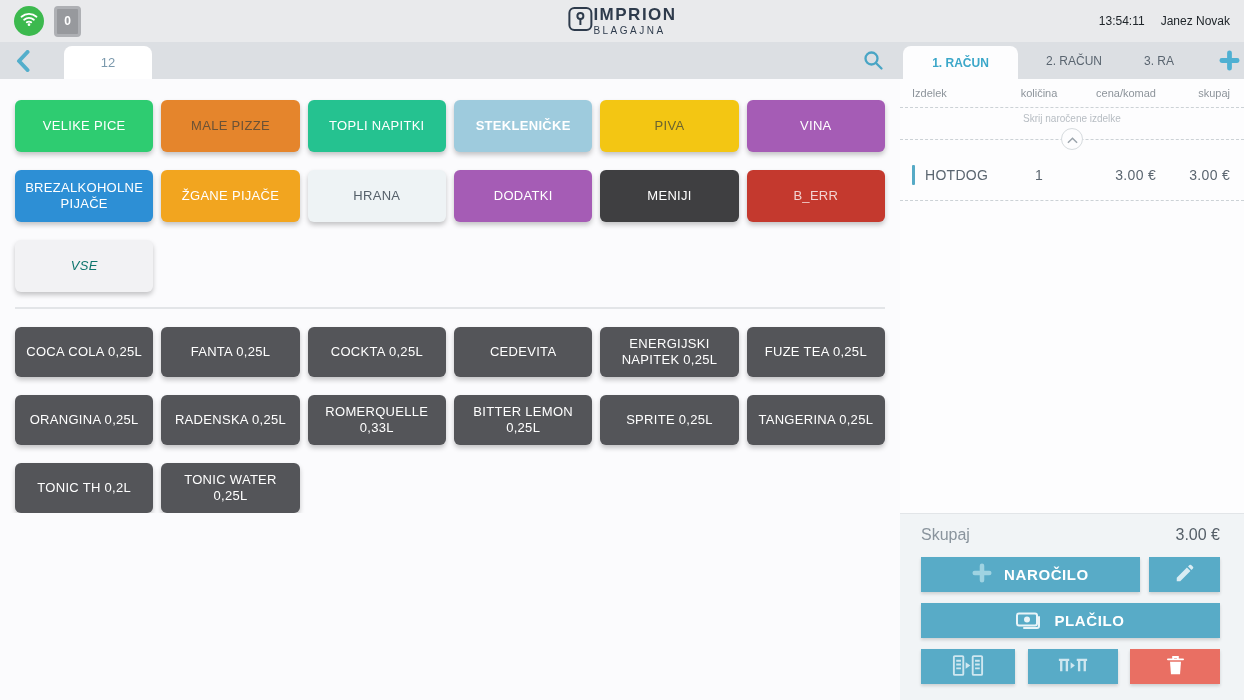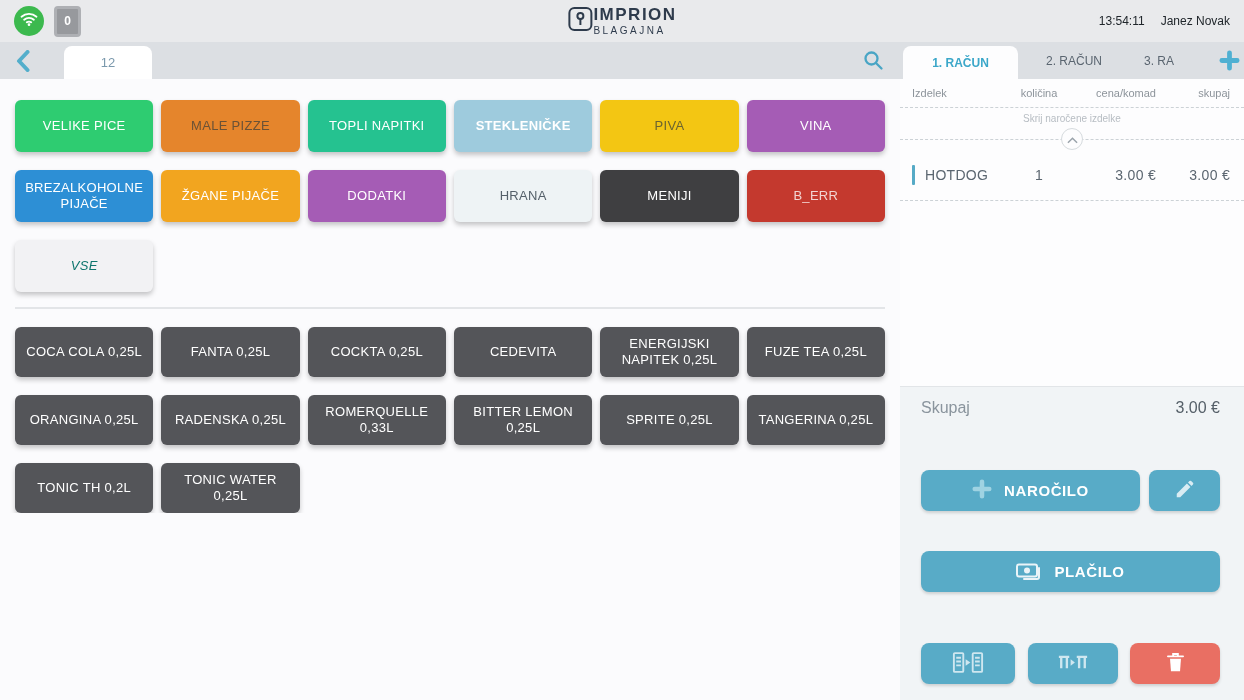--- a/index.html
+++ b/index.html
@@ -81,24 +81,24 @@
   .item-bar { width:3px; height:20px; background:#56aac6; border-radius:1px; }
 
   .spacer { flex:1; }
 
   
   .rfooter { background:#f1f4f6; border-top:1px solid #e2e5e8;
     padding:12px 24px 16px 21px; flex-shrink:0; }
   .skupaj-row { display:flex; justify-content:space-between; align-items:center;
     font-size:16px; color:#8a949d; margin-bottom:13px; }
   .skupaj-value { color:#555f68; }
-  .btn { background:#58abc7; border-radius:8px; height:41px; display:flex;
+  .btn { background:#58abc7; border-radius:0; height:35px; display:flex;
     align-items:center; justify-content:center; color:#fff; font-weight:bold;
     font-size:15px; letter-spacing:.6px; box-shadow:0 2px 3px rgba(0,0,0,0.15);
-    cursor:pointer;margin-top:40px; }
+    cursor:pointer; }
   .btnrow1 { display:flex; gap:9px; margin-bottom:11px; }
   .btn-order { flex:1; gap:12px; }
   .btn-edit { width:71px; }
   .btn-pay { width:100%; gap:12px; margin-bottom:11px; }
   .btnrow2 { display:flex; justify-content:space-between; }
   .btn-split { width:94px; }
   .btn-move { width:90px; }
   .btn-del { width:90px; background:#e96f63; }
 </style>
 </head>
@@ -189,26 +189,26 @@
           </div>
 
           <div class="cat-btn" style="background-color: rgb(45, 143, 213); color: rgb(255, 255, 255);">
             <span>BREZALKOHOLNE PIJAČE</span>
           </div>
 
           <div class="cat-btn" style="background-color: rgb(242, 165, 31); color: rgb(255, 255, 255); padding-left: 8px;">
             <span>ŽGANE PIJAČE</span>
           </div>
 
+          <div class="cat-btn" style="background-color: rgb(238, 243, 245); color: rgb(85, 96, 106);">
+            <span>HRANA</span>
+          </div>
+
           <div class="cat-btn" style="background-color: rgb(165, 92, 181); color: rgb(255, 255, 255);">
             <span>DODATKI</span>
-          </div>
-
-          <div class="cat-btn" style="background-color: rgb(238, 243, 245); color: rgb(85, 96, 106);">
-            <span>HRANA</span>
           </div>
 
           <div class="cat-btn" style="background-color: rgb(63, 63, 65); color: rgb(255, 255, 255);">
             <span>MENIJI</span>
           </div>
 
           <div class="cat-btn" style="background-color: rgb(196, 57, 46); color: rgb(242, 212, 209);">
             <span>B_ERR</span>
           </div>
 

